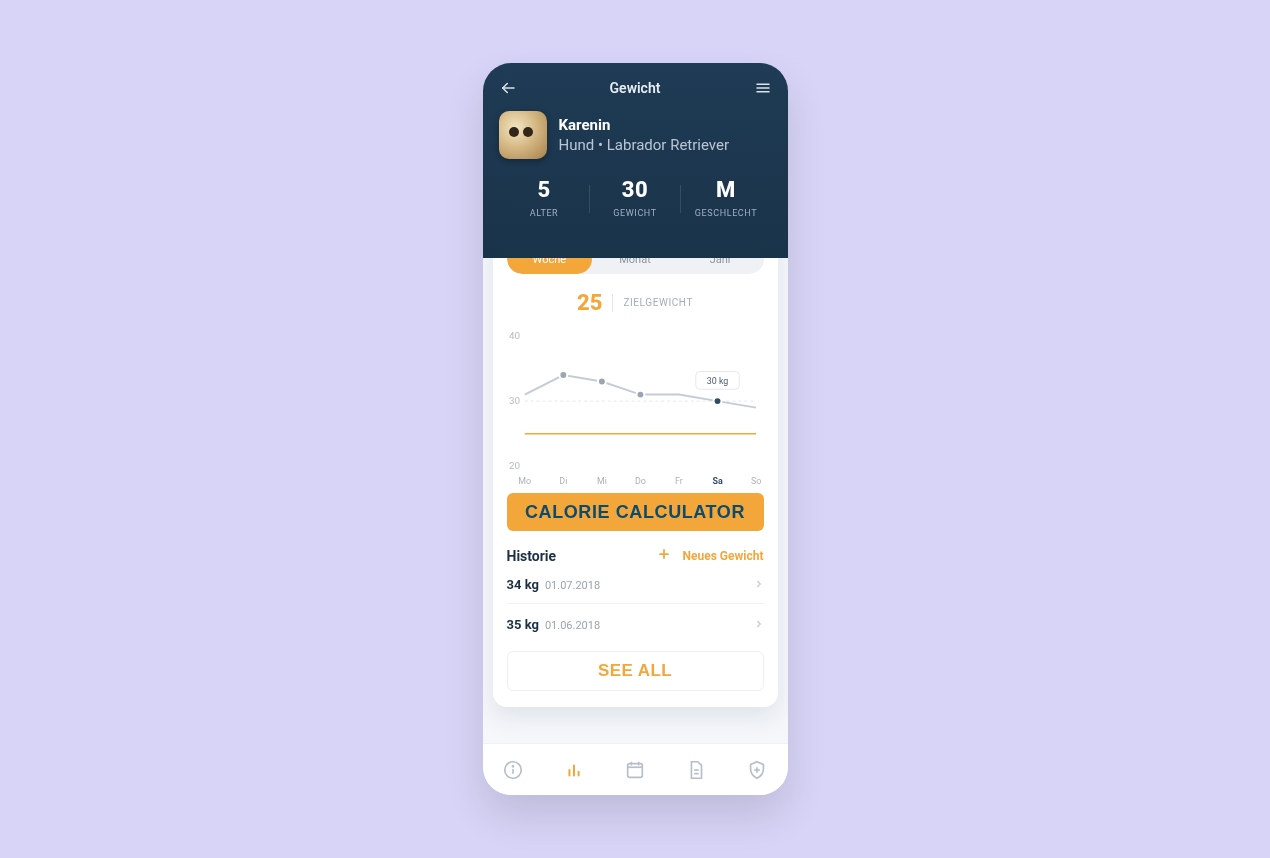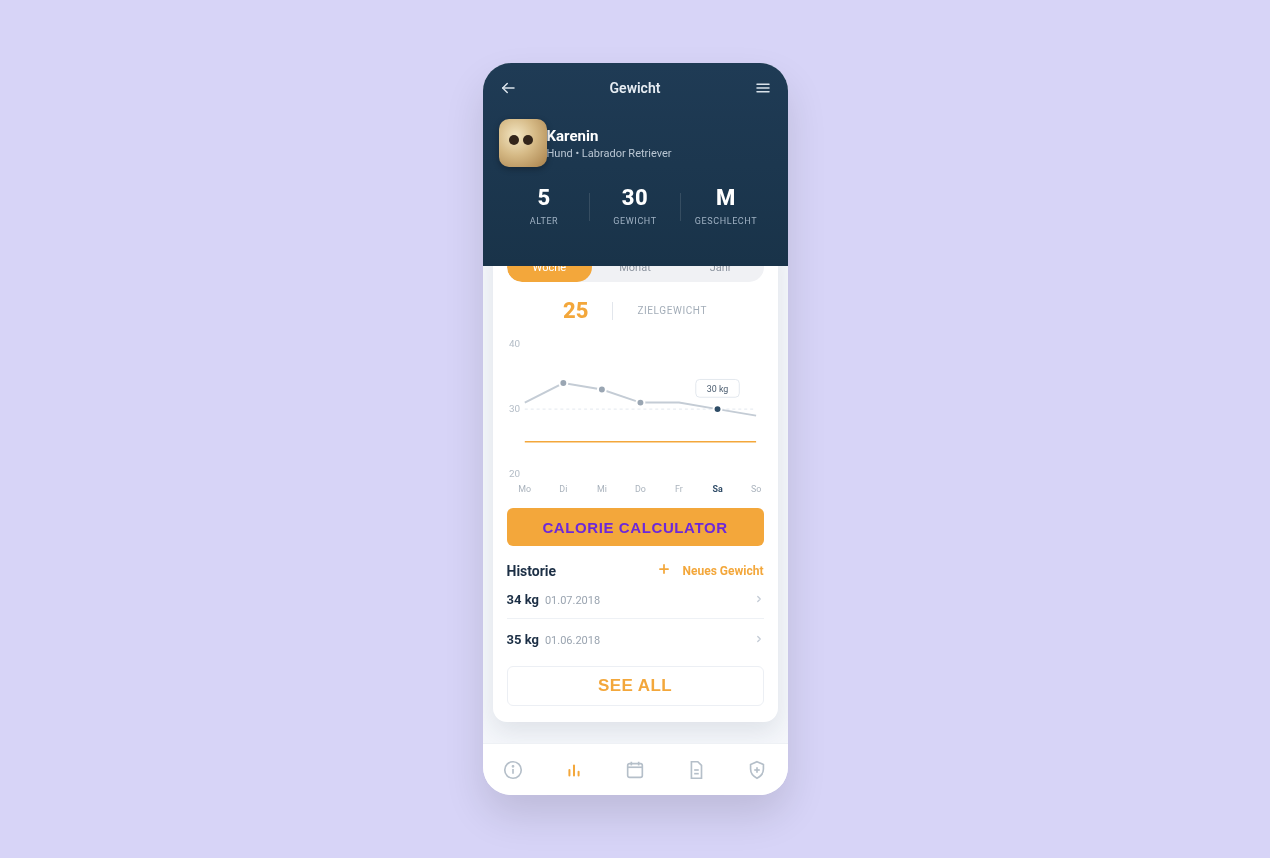--- a/index.html
+++ b/index.html
@@ -38,41 +38,42 @@
   }
   .header-title {
     font-size: 14px;
     font-weight: 600;
     color: #e7edf3;
   }
   .icon-back svg, .icon-menu svg { display: block; }
   .profile {
     display: flex;
     align-items: center;
-    margin-top: 22px;
+    gap: 12px;
+    margin-top: 14px;
   }
   .avatar {
     width: 48px; height: 48px;
     border-radius: 10px;
     background: radial-gradient(circle at 35% 35%, #f3e6c3 0%, #d5b985 45%, #a77f49 100%);
     box-shadow: 0 2px 6px rgba(0,0,0,0.3);
     position: relative;
     overflow: hidden;
   }
   .avatar::after{
     content:"";
     position:absolute;
     left:10px; top:16px;
     width:10px;height:10px;
     background:#33251a;
     border-radius:50%;
     box-shadow: 14px 0 0 #33251a;
   }
   .profile-text .pet-name { font-size: 15px; font-weight: 700; }
-  .profile-text .pet-meta { font-size: 11px; color: #b9c6d3; margin-top: 2px; }
+  .profile-text .pet-meta { font-size: 15px; color: #b9c6d3; margin-top: 2px; }
   .stats {
     display: flex;
     justify-content: space-around;
     margin-top: 18px;
   }
   .stat {
     text-align: center;
     flex: 1;
     position: relative;
   }
@@ -111,21 +112,21 @@
   }
   .segmented .seg.active {
     background: #f3a73b;
     color: #fff;
     border-radius: 18px;
   }
   .target {
     display: flex;
     align-items: center;
     justify-content: center;
-    gap: 24px;
+    gap: 10px;
     margin-top: 16px;
   }
   .target .num {
     font-size: 22px;
     font-weight: 800;
     color: #f3a73b;
   }
   .target .divider {
     width: 1px; height: 18px; background: #e2e6ec;
   }
@@ -147,29 +148,29 @@
   .grid-dash { stroke: #e3e8ee; stroke-dasharray: 3 3; stroke-width: 1; }
   .target-line { stroke: #f3a73b; stroke-width: 1.5; }
   .series { stroke: #c4ccd5; stroke-width: 2; fill: none; }
   .dot { fill: #9aa6b3; stroke: #fff; stroke-width: 2; }
   .dot.active { fill: #2e4c66; }
   .tooltip-box { fill: #fff; stroke: #e3e8ee; }
   .tooltip-text { font-size: 9px; fill: #4b5d70; }
 
   
   .btn-primary {
-    margin-top: 9px;
+    margin-top: 2px;
     width: 100%;
     background: #f3a73b;
-    color: #6d28d9;
+    color: #0c4a6e;
     border: none;
     border-radius: 6px;
     height: 38px;
     font-weight: 700;
-    font-size: 15px;
+    font-size: 18px;
     letter-spacing: 0.6px;
     cursor: pointer;
   }
 
   
   .history-head {
     display: flex;
     justify-content: space-between;
     align-items: flex-end;
     margin-top: 16px;

